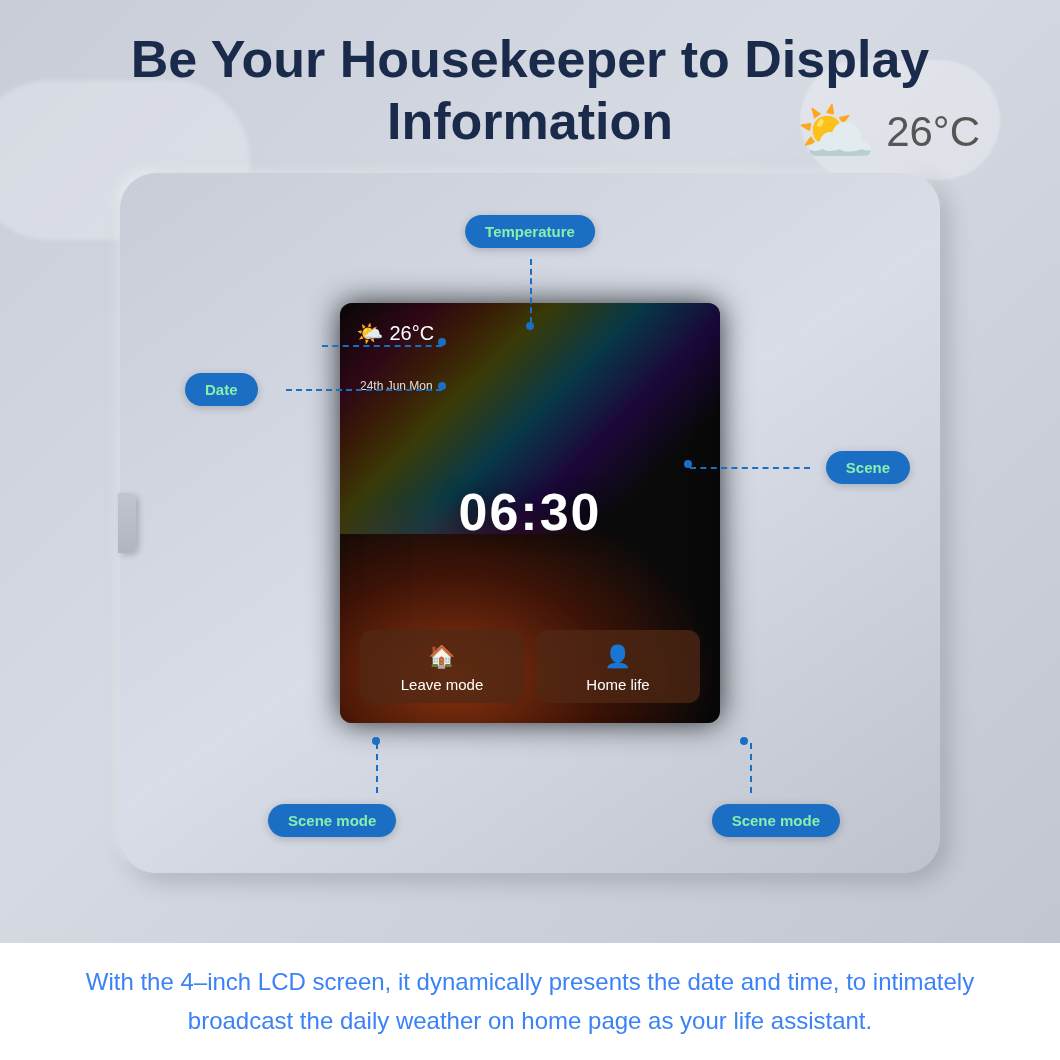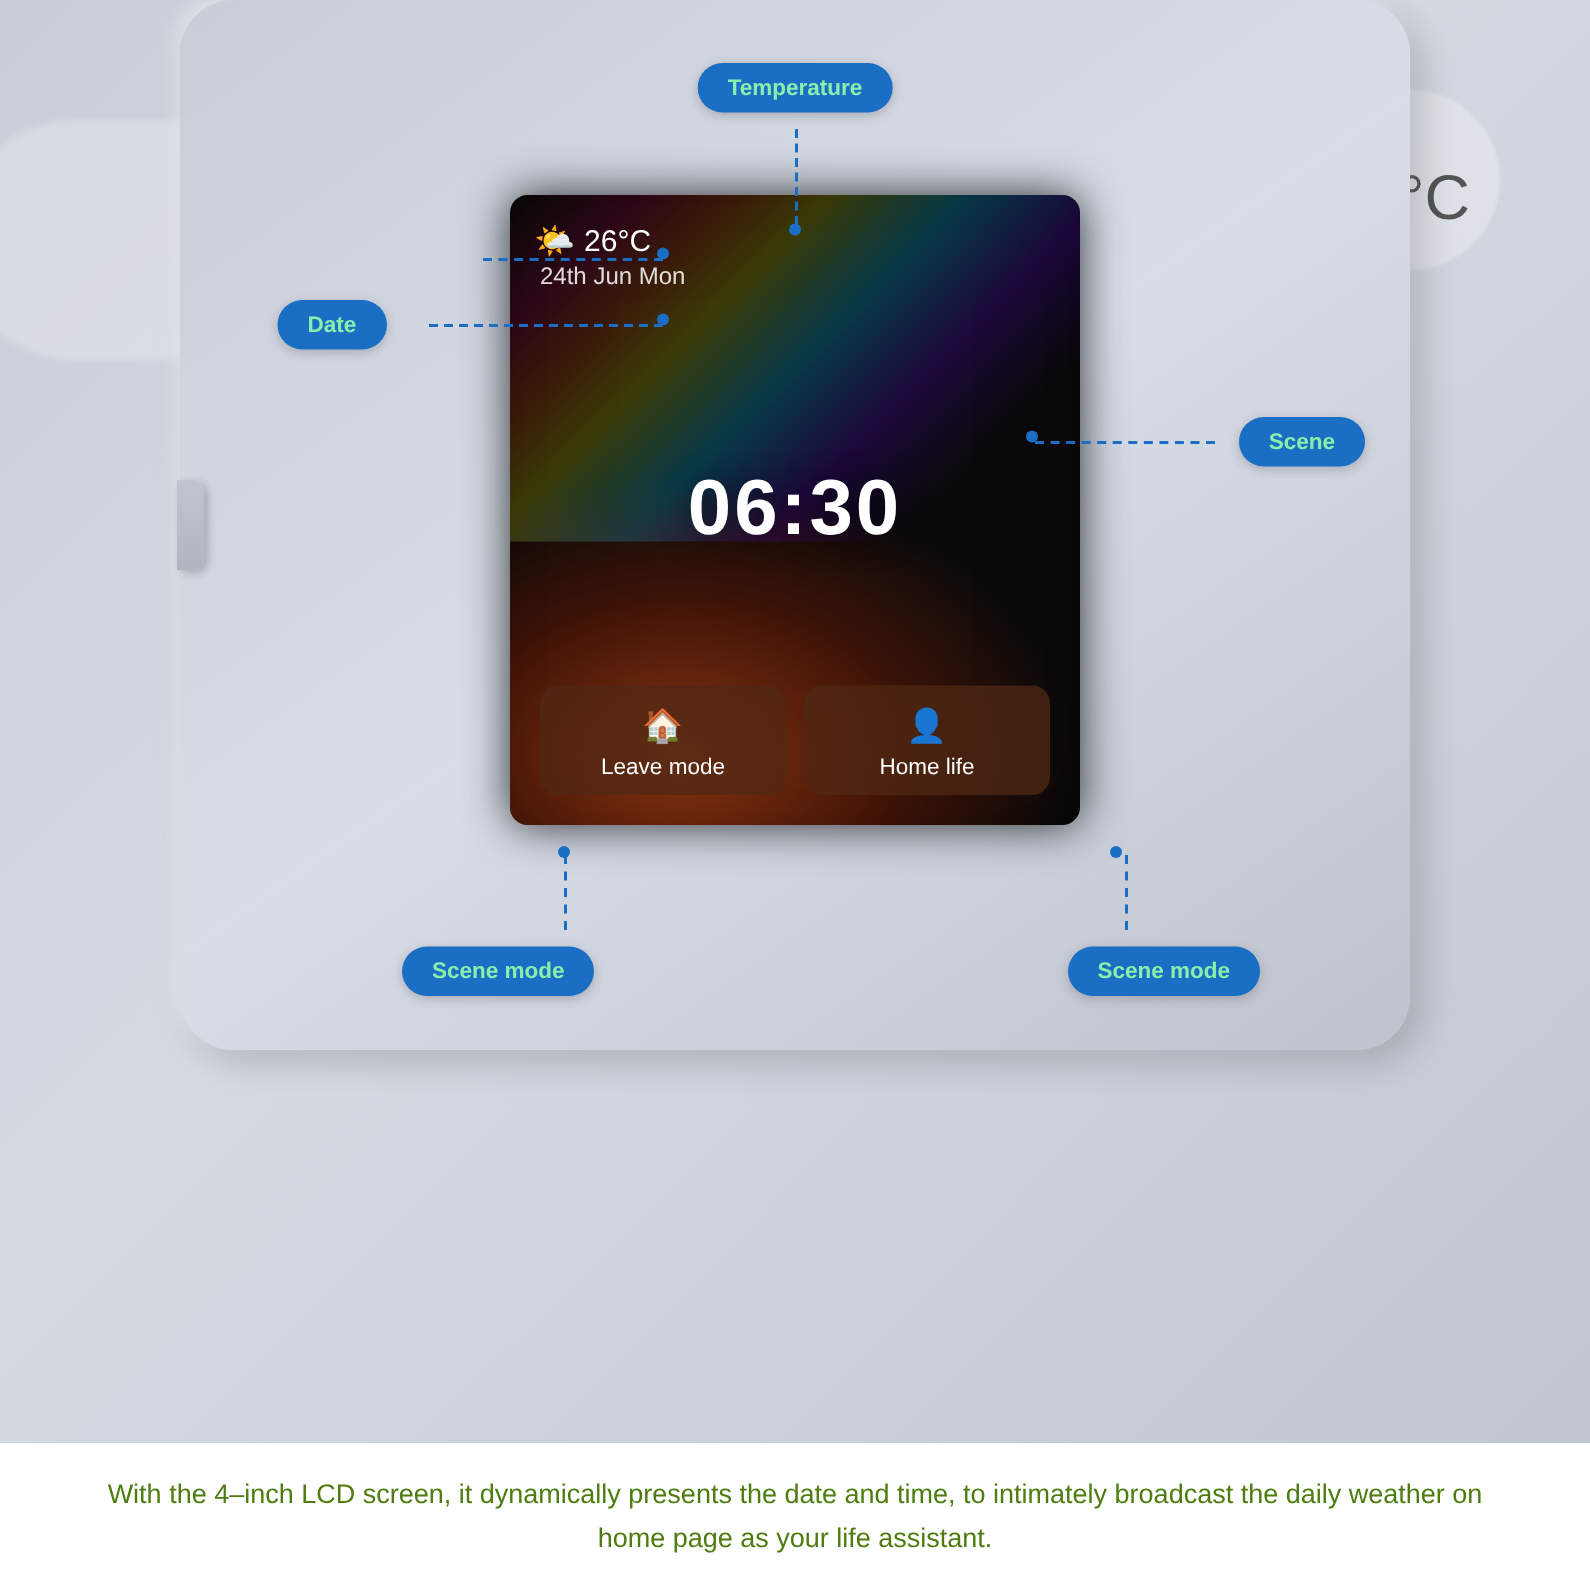--- a/index.html
+++ b/index.html
@@ -155,23 +155,24 @@
     }
     .screen-weather-icon {
       font-size: 22px;
     }
     .screen-temp {
       font-size: 20px;
       color: #ffffff;
       font-weight: 500;
     }
     .screen-date {
-      font-size: 16px;
+      font-size: 12px;
       color: rgba(255,255,255,0.85);
       margin-left: 4px;
+      margin-top: 30px;
     }
 
     
     .screen-clock {
       position: absolute;
       top: 50%;
       left: 50%;
       transform: translate(-50%, -52%);
       font-size: 52px;
       font-weight: 700;
@@ -237,22 +238,22 @@
     .bottom-text {
       position: absolute;
       bottom: 0;
       left: 0;
       right: 0;
       background: #ffffff;
       padding: 20px 60px;
       text-align: center;
     }
     .bottom-text p {
-      font-size: 18px;
-      color: #4d7c0f;
+      font-size: 24px;
+      color: #3b82f6;
       line-height: 1.6;
     }
 
     
     .side-tab {
       position: absolute;
       left: -2px;
       top: 50%;
       transform: translateY(-50%);
       width: 18px;
@@ -269,20 +270,26 @@
 <div class="bg-cloud-left"></div>
 <div class="bg-cloud-right"></div>
 
 <div class="weather-top-right">
   <span class="weather-icon-large">⛅</span>
   <span class="weather-temp-large">26°C</span>
 </div>
 
 <div class="content">
 
+  <div class="page-title">
+    <h1>
+      <span>Be Your Housekeeper to Display</span><br>
+      <span>Information</span>
+    </h1>
+  </div>
 
   <div class="device-card">
     <div class="side-tab"></div>
 
     <div class="screen">
       <div class="screen-beam"></div>
       <div class="screen-glow"></div>
 
       <div class="screen-weather">
         <div class="screen-temp-row">

